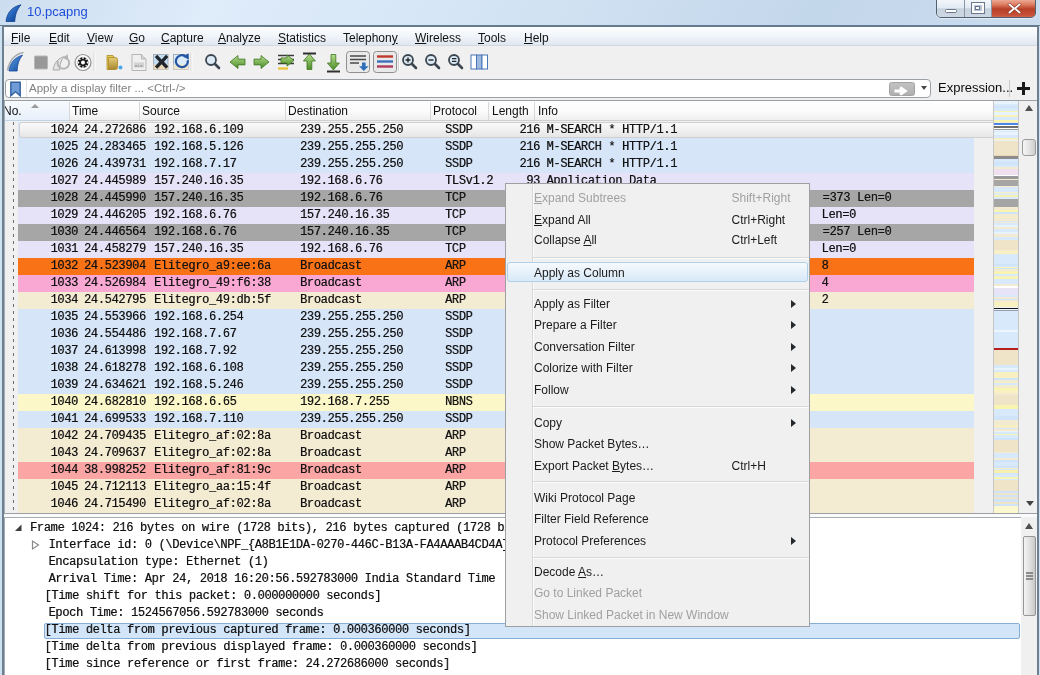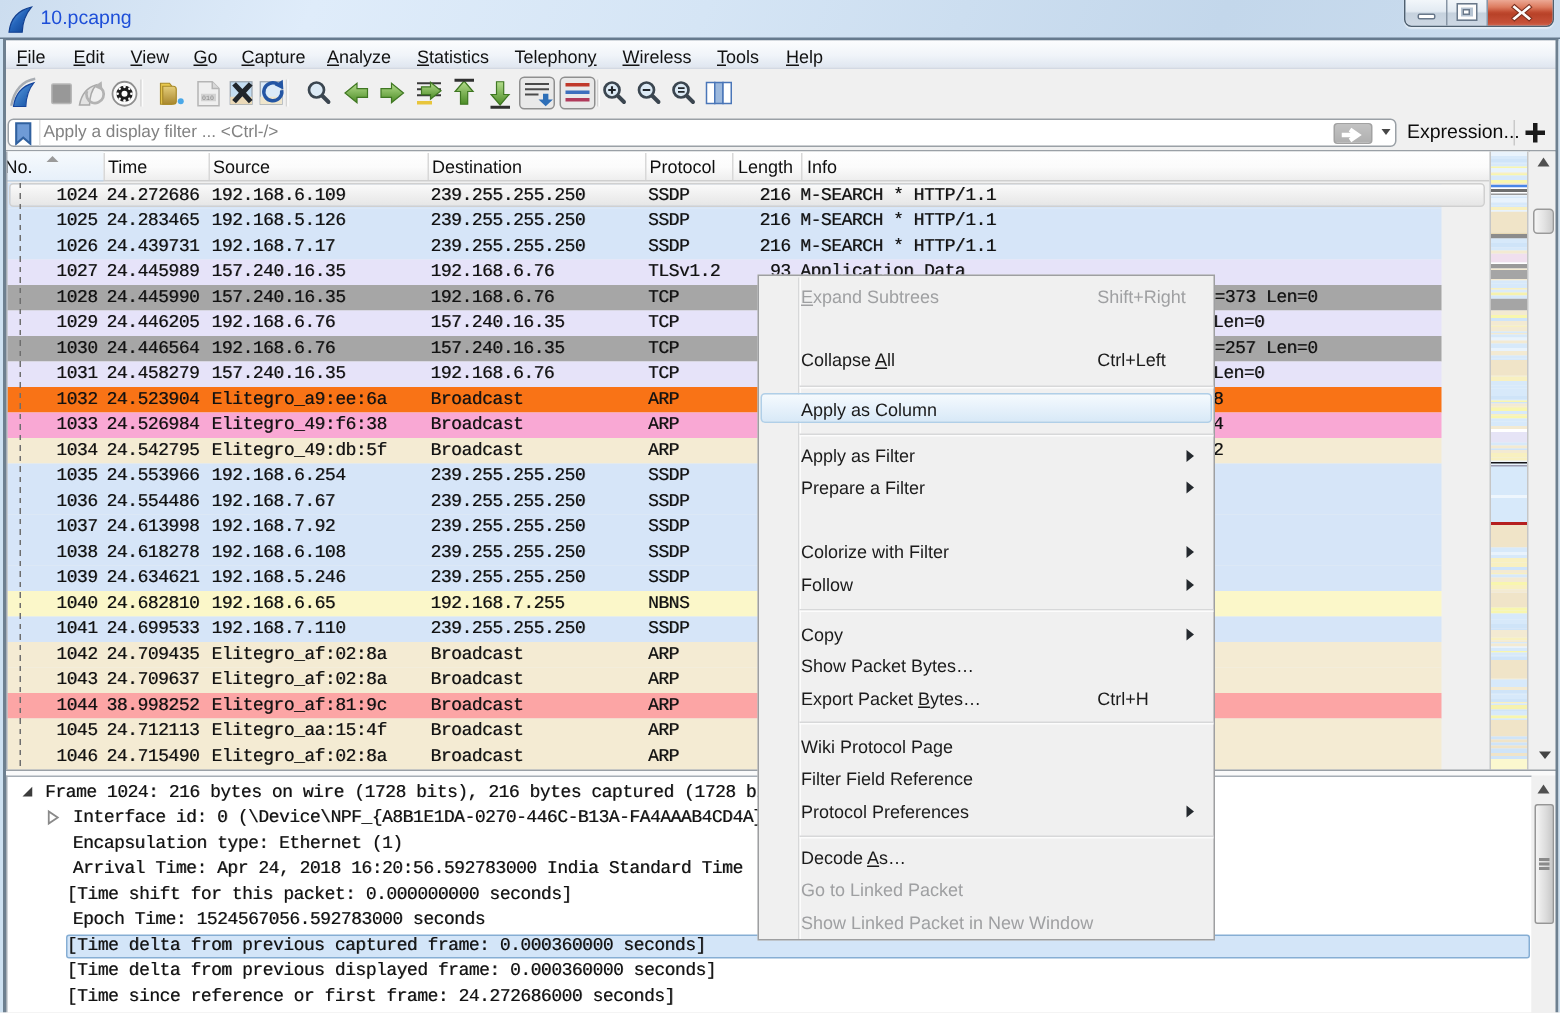--- a/index.html
+++ b/index.html
@@ -2,21 +2,21 @@
 <html><head><meta charset="utf-8">
 <style>
 *{margin:0;padding:0;box-sizing:border-box}
 html,body{width:1040px;height:675px;overflow:hidden}
 body{font-family:"Liberation Sans",sans-serif;background:#f0f0f0}
 .ab{position:absolute}
 .mono{font-family:"Liberation Mono",monospace;font-size:12px;letter-spacing:-0.33px;line-height:17px;white-space:pre;color:#111;text-shadow:0.4px 0 0 rgba(17,17,17,0.55)}
 .sans{font-family:"Liberation Sans",sans-serif}
 .u{text-decoration:underline}
 #app{position:absolute;left:0;top:0;width:1040px;height:675px;overflow:hidden}
-.row{position:absolute;left:5px;width:956px;height:17px}
+.row{position:absolute;left:18px;width:956px;height:17px}
 .cell{position:absolute;top:-0.5px;height:17px}
 .c-no{left:0;width:60px;text-align:right}
 .c-time{left:66px}
 .c-src{left:136px}
 .c-dst{left:282px}
 .c-proto{left:427px}
 .c-len{left:483px;width:39px;text-align:right}
 .c-info{left:528.5px}
 .mi{position:absolute;left:1px;width:303px;height:20px;line-height:20px;font-size:12px;color:#1b1b1b}
 .mi .lbl{position:absolute;left:27.5px}
@@ -406,34 +406,42 @@
 <div class="ab" style="left:2px;top:26px;width:2px;height:649px;background:#6e8090"></div>
 <div class="ab" style="left:1036.5px;top:26px;width:2px;height:649px;background:#6e8090"></div>
 <div class="ab" style="left:1038.5px;top:26px;width:1.5px;height:649px;background:#cfe2f2"></div>
 <div class="ab" style="left:504.5px;top:182.5px;width:305px;height:444px;background:#f0f0f0;border:1px solid #9e9fa1">
 <div class="ab" style="left:26px;top:1px;width:1px;height:441px;background:#d7d8d9"></div>
       <div class="ab" style="left:27px;top:1px;width:1px;height:441px;background:#fcfcfc"></div>
       <div class="mi dis" style="top:4.5px">
         <span class="lbl"><span class="u">E</span>xpand Subtrees</span>
         <span class="sc">Shift+Right</span>
       </div>
+<div class="mi" style="top:26.19999999999999px">
+        <span class="lbl"><span class="u">E</span>xpand All</span>
+        <span class="sc">Ctrl+Right</span>
+      </div>
 <div class="mi" style="top:46.19999999999999px">
         <span class="lbl">Collapse <span class="u">A</span>ll</span>
         <span class="sc">Ctrl+Left</span>
       </div>
 <div class="ab" style="left:1px;top:78.5px;width:301px;height:20px;border:1px solid #b0cfe8;border-radius:3px;background:linear-gradient(180deg,#f5fafd 0%,#e8f2fb 45%,#d8e9f7 100%)"></div>
       <div class="mi" style="top:79.5px">
         <span class="lbl">Apply as Column</span>
       </div>
 <div class="mi" style="top:110.30000000000001px">
         <span class="lbl">Apply as Filter</span>
         <span class="arrow"></span>
       </div>
 <div class="mi" style="top:131.89999999999998px">
         <span class="lbl">Prepare a Filter</span>
+        <span class="arrow"></span>
+      </div>
+<div class="mi" style="top:153.10000000000002px">
+        <span class="lbl">Conversation Filter</span>
         <span class="arrow"></span>
       </div>
 <div class="mi" style="top:174.5px">
         <span class="lbl">Colorize with Filter</span>
         <span class="arrow"></span>
       </div>
 <div class="mi" style="top:196.10000000000002px">
         <span class="lbl">Follow</span>
         <span class="arrow"></span>
       </div>

